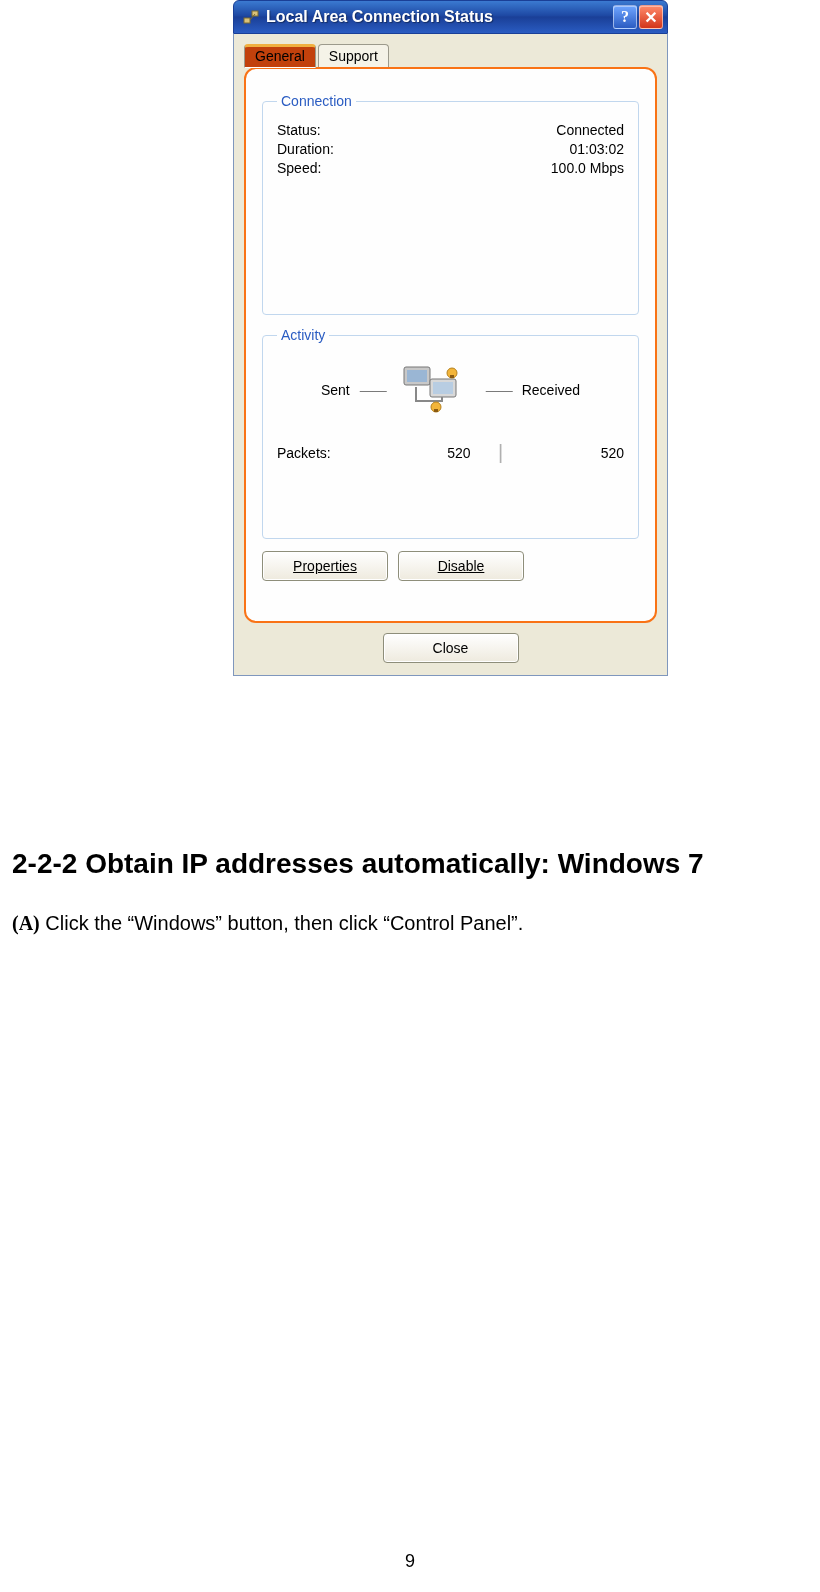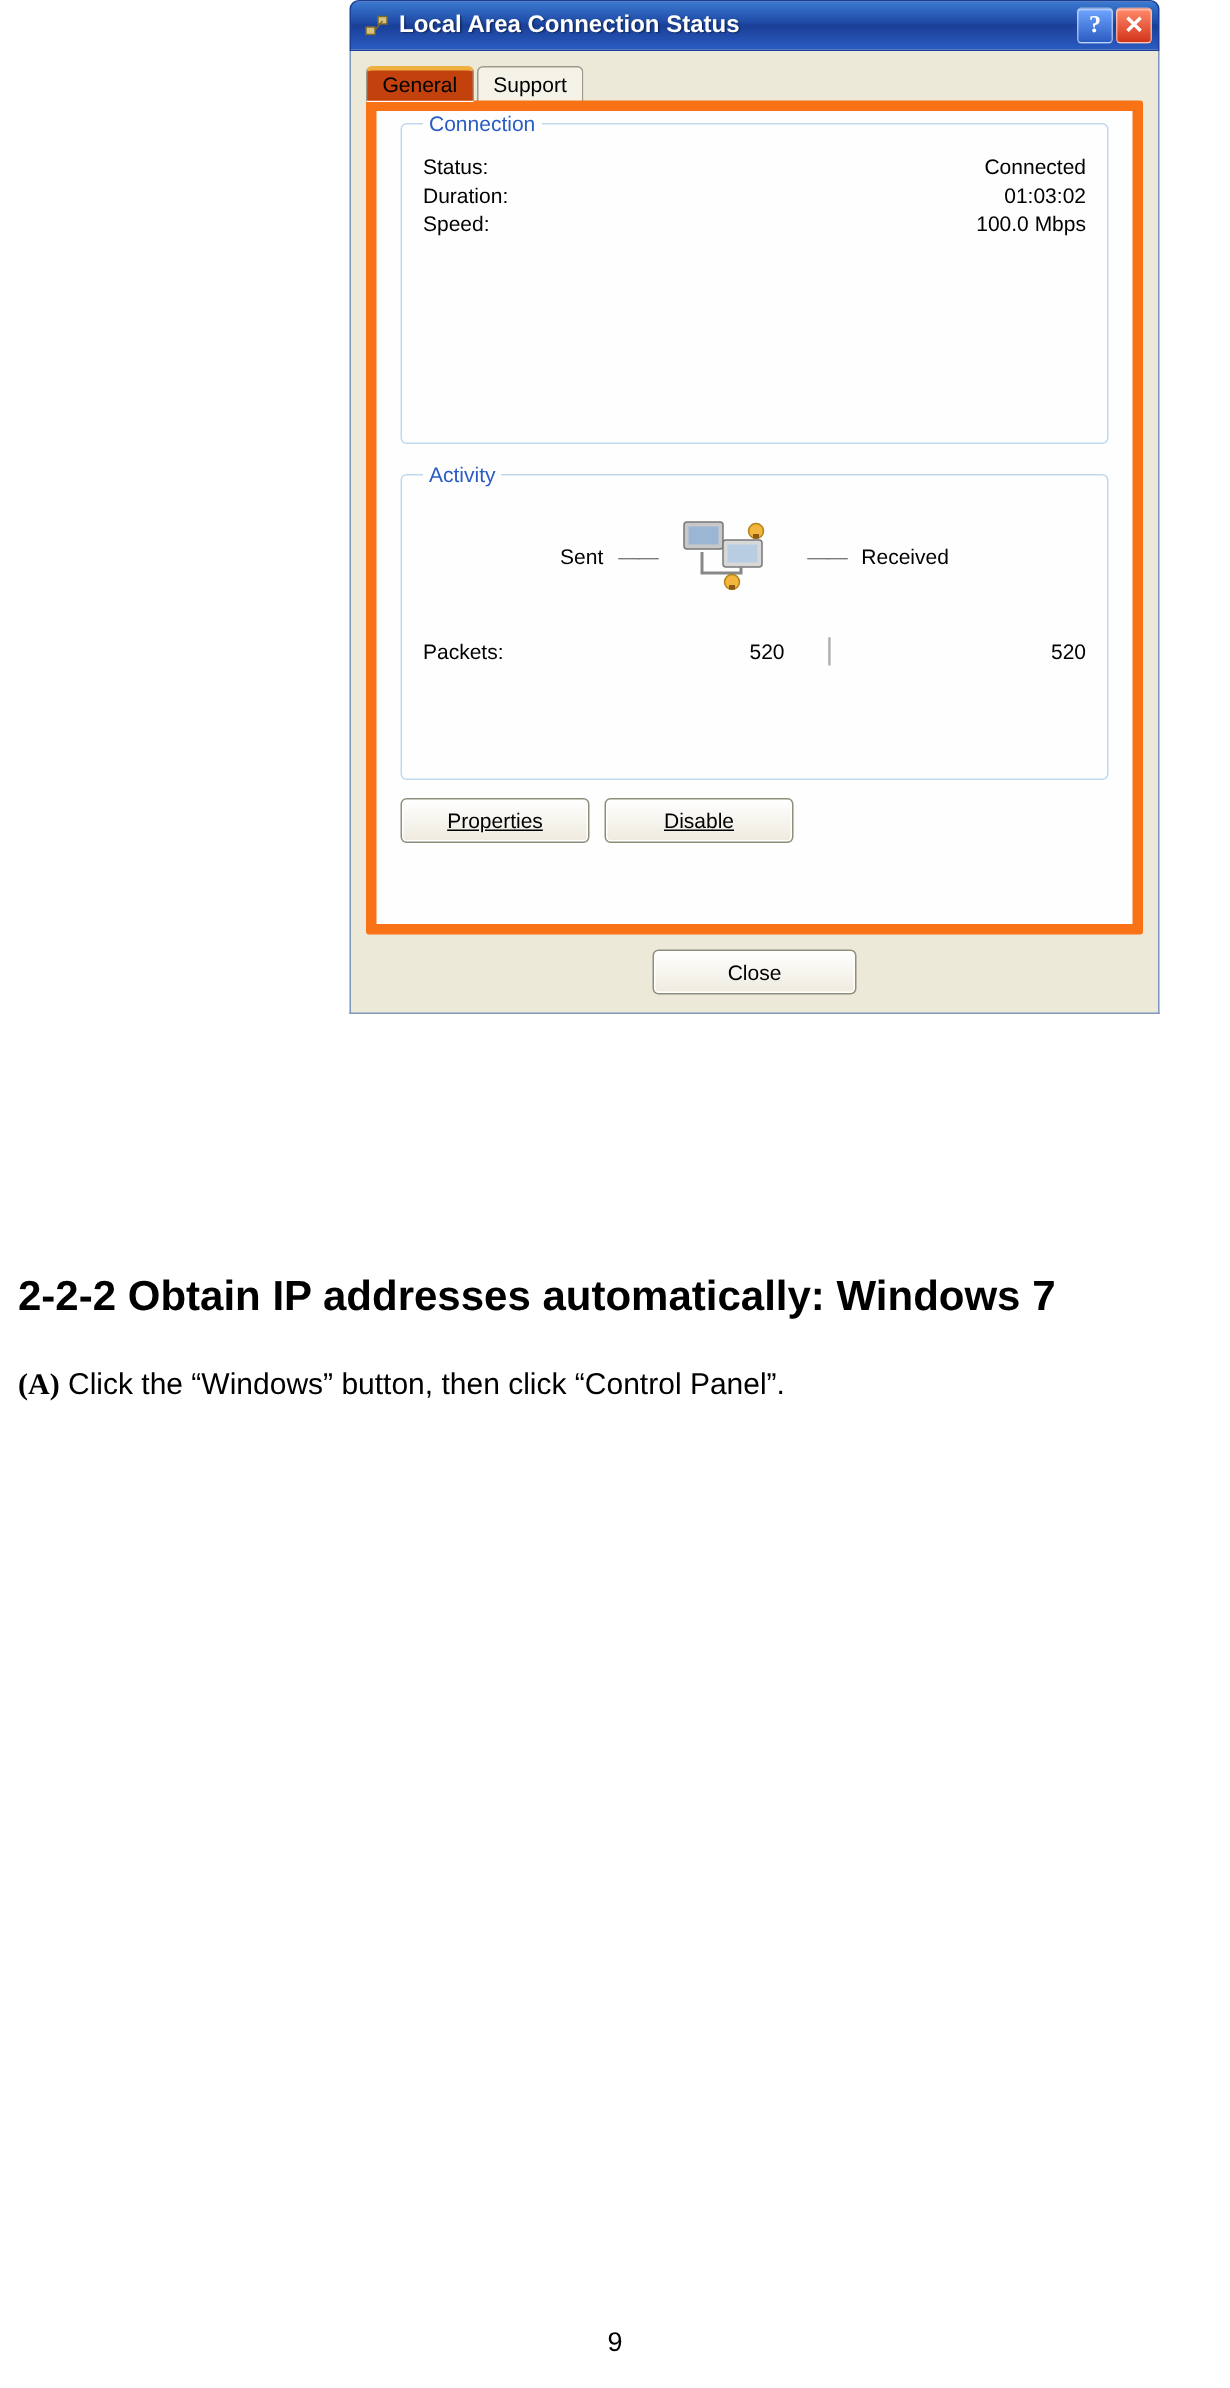--- a/index.html
+++ b/index.html
@@ -13,21 +13,21 @@
   .page {
     width: 820px;
     min-height: 1592px;
     position: relative;
     box-sizing: border-box;
   }
   .screenshot-area {
     position: absolute;
     left: 233px;
     top: 0;
-    width: 540px;
+    width: 435px;
   }
   
   .titlebar {
     height: 34px;
     background: linear-gradient(to bottom, #3b7ad1 0%, #1e49a4 45%, #1a3f97 50%, #2a5cc2 100%);
     border-top-left-radius: 6px;
     border-top-right-radius: 6px;
     border: 1px solid #1a3f97;
     display: flex;
     align-items: center;
@@ -87,23 +87,23 @@
   }
   .tab.active {
     background: #c2410c;
     border-bottom: 1px solid #fefefe;
     border-top: 3px solid #f0b040;
     padding-top: 1px;
     z-index: 2;
   }
   .tab-panel {
     background: #fefefe;
-    border: 7px solid #f97316;
-    border-radius: 2px;
-    padding: 0 16px 16px 16px;
+    border: 2px solid #f97316;
+    border-radius: 12px;
+    padding: 24px 16px 16px 16px;
     min-height: 556px;
     position: relative;
     z-index: 1;
     box-sizing: border-box;
   }
   fieldset.group {
     border: 1px solid #c1d7ee;
     border-radius: 4px;
     margin: 0 0 12px 0;
     padding: 10px 14px 10px 14px;

